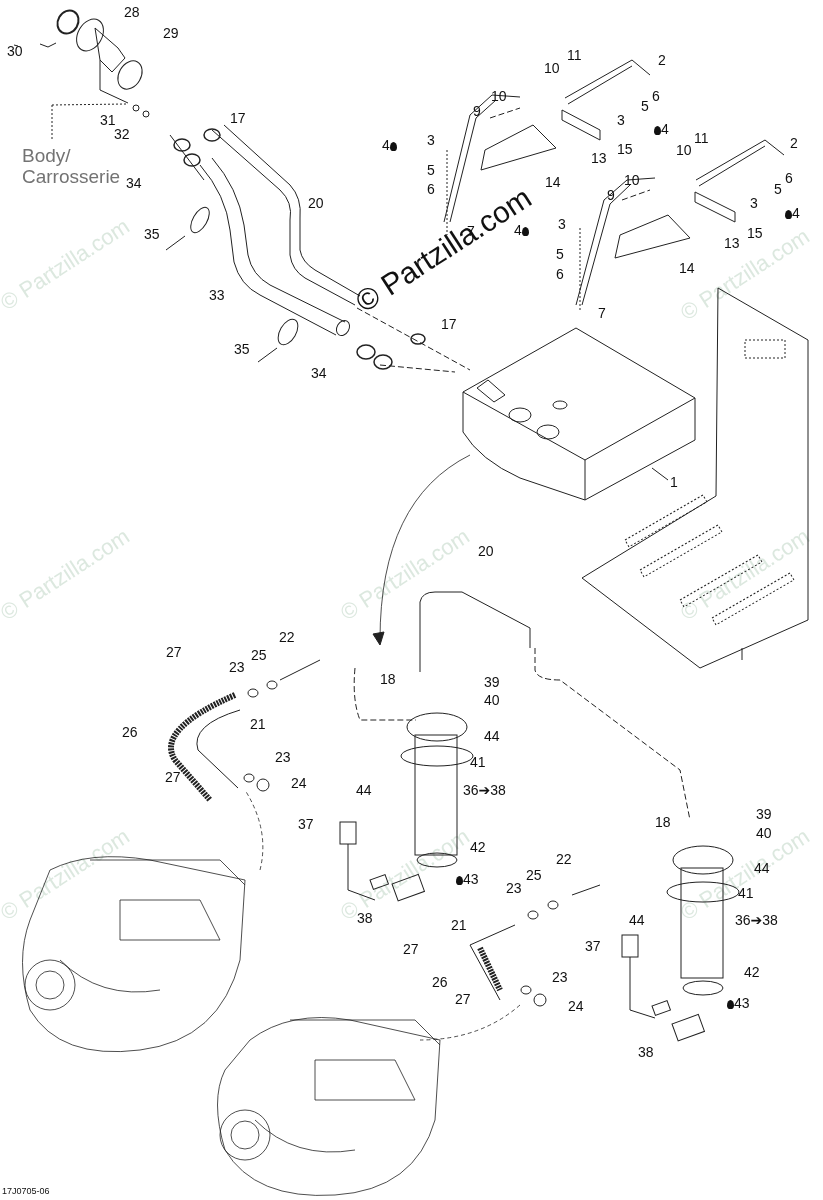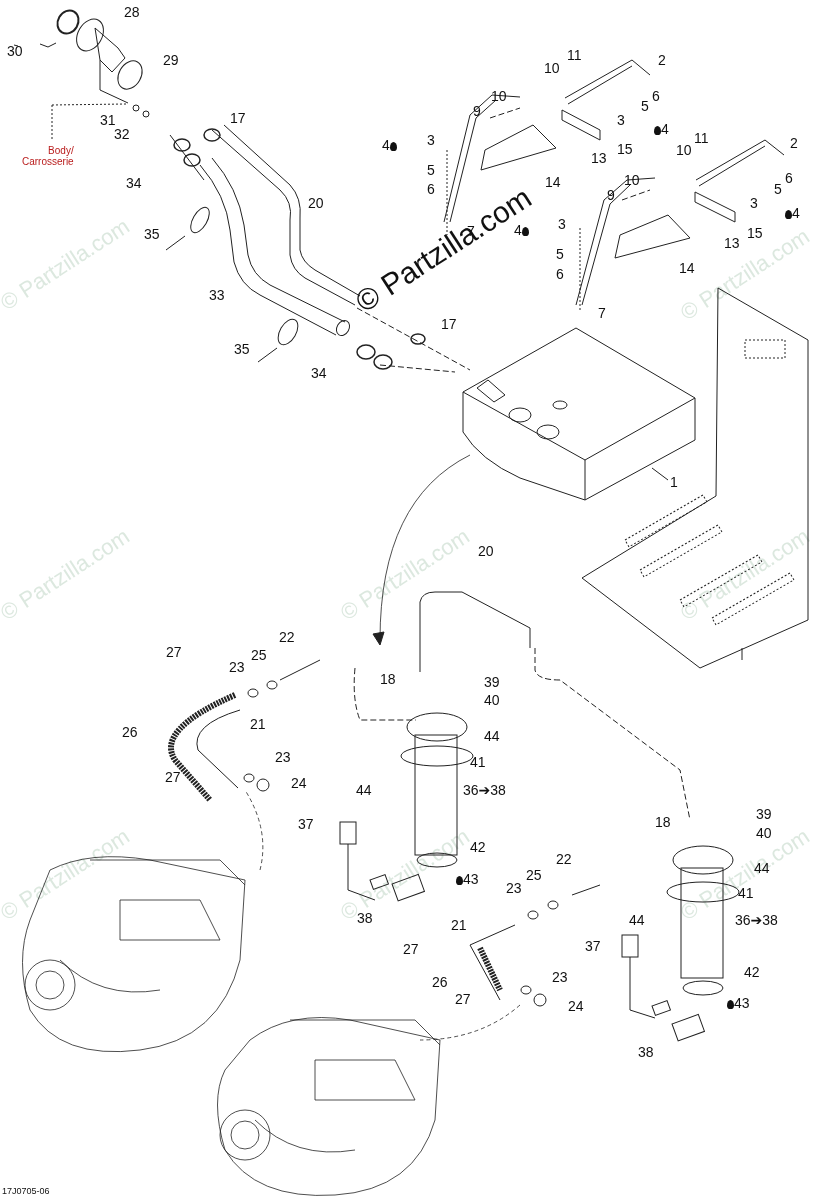--- a/index.html
+++ b/index.html
@@ -1,19 +1,19 @@
 <!DOCTYPE html>
 <html><head>
 <meta charset="utf-8">
 <style>
   html,body{margin:0;padding:0;background:#fff;}
   #canvas{position:relative;width:823px;height:1200px;overflow:hidden;background:#fff;font-family:"Liberation Sans",sans-serif;}
   #diagram{position:absolute;left:0;top:0;width:823px;height:1200px;}
   .lbl{position:absolute;font-size:14px;color:#111;line-height:1;white-space:nowrap;}
-  .note{position:absolute;font-size:10px;color:#b91c1c;line-height:1.12;text-align:right;white-space:nowrap;}
+  .note{position:absolute;font-size:19px;color:#737373;line-height:1.12;text-align:left;white-space:nowrap;}
   .wm{position:absolute;font-size:22px;color:#dce8df;transform:rotate(-33deg);transform-origin:left bottom;white-space:nowrap;}
   .wm-main{position:absolute;font-size:30px;color:#111;transform:rotate(-33deg);transform-origin:left bottom;white-space:nowrap;}
   .code{position:absolute;left:2px;top:1186px;font-size:9px;color:#111;}
   .drop{display:inline-block;width:7px;height:9px;background:#111;border-radius:50% 50% 50% 50% / 60% 60% 40% 40%;vertical-align:-1px;}
 </style>
 </head>
 <body>
 
 <div id="canvas">
 
@@ -175,21 +175,21 @@
 
   <div class="note" style="left:22px;top:145px;">
     <div>Body/</div>
     <div>Carrosserie</div>
   </div>
 
   <div class="wm-main" style="left:368px;top:285px;">© Partzilla.com</div>
 
   <div class="lbl" style="left:124px;top:5px;">28</div>
   <div class="lbl" style="left:7px;top:44px;">30</div>
-  <div class="lbl" style="left:163px;top:53px;">29</div>
+  <div class="lbl" style="left:163px;top:26px;">29</div>
   <div class="lbl" style="left:100px;top:113px;">31</div>
   <div class="lbl" style="left:114px;top:127px;">32</div>
   <div class="lbl" style="left:230px;top:111px;">17</div>
   <div class="lbl" style="left:126px;top:176px;">34</div>
   <div class="lbl" style="left:308px;top:196px;">20</div>
   <div class="lbl" style="left:144px;top:227px;">35</div>
   <div class="lbl" style="left:209px;top:288px;">33</div>
   <div class="lbl" style="left:234px;top:342px;">35</div>
   <div class="lbl" style="left:311px;top:366px;">34</div>
   <div class="lbl" style="left:441px;top:317px;">17</div>

